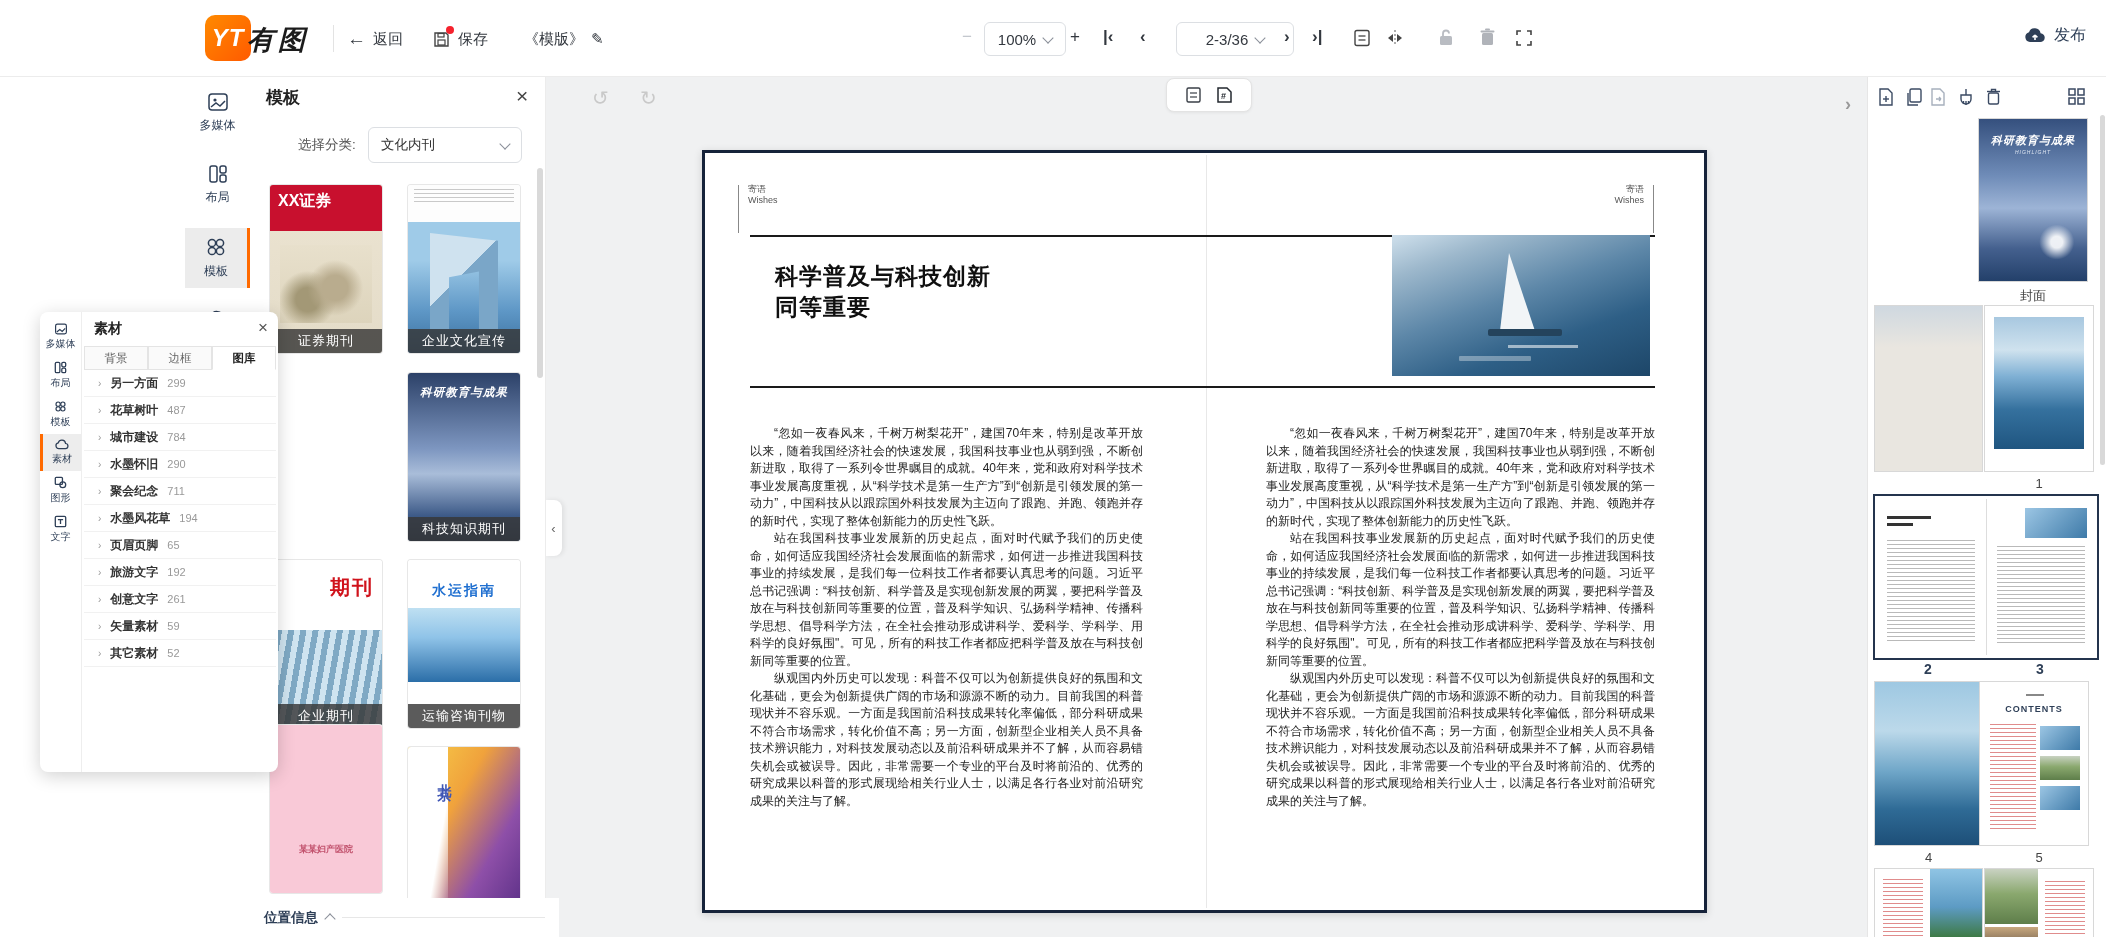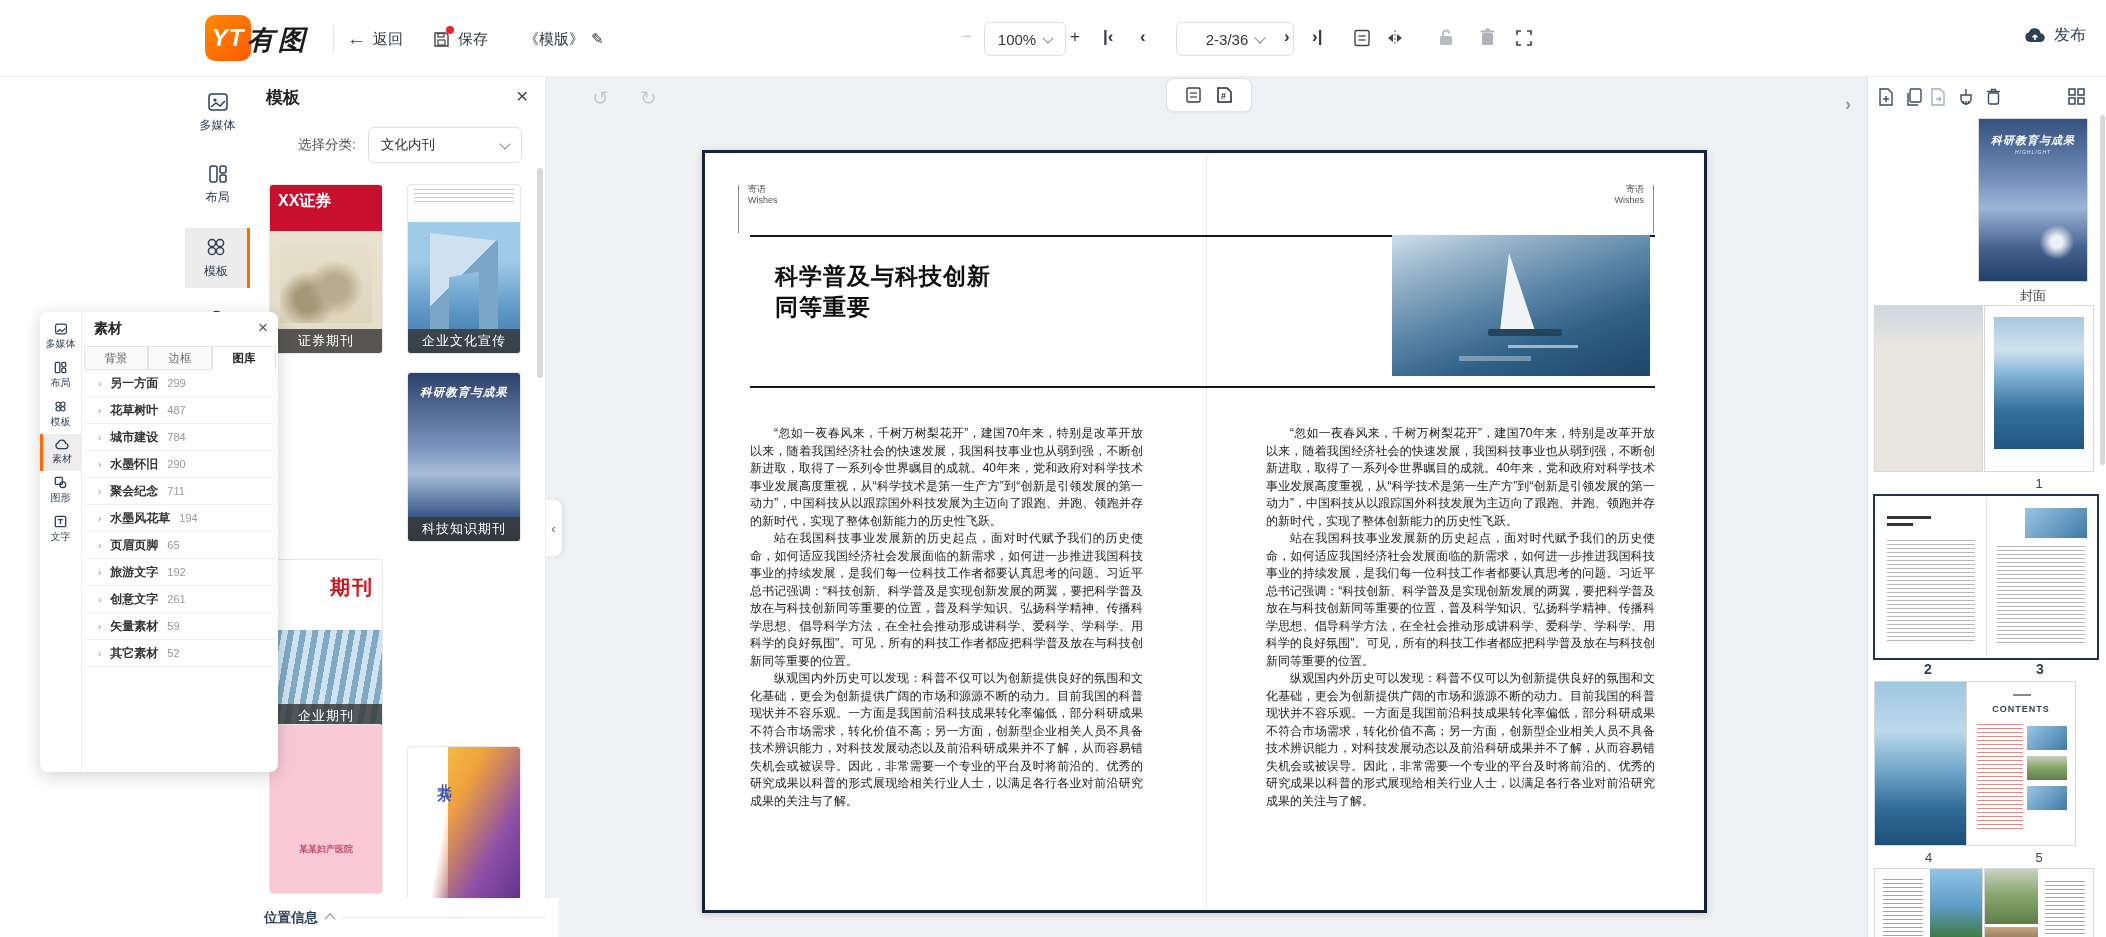--- a/index.html
+++ b/index.html
@@ -300,20 +300,27 @@
       </div>
       <div class="card-label">科技知识期刊</div>
     </div>
     <div class="abs card" style="left:20px;top:484px;">
       <div class="art a-qk">
         <div class="tt">期刊</div>
           <div class="rib"></div>
       </div>
       <div class="card-label">企业期刊</div>
     </div>
+    <div class="abs card" style="left:158px;top:484px;">
+      <div class="art a-sy">
+        <div class="tt">水运指南</div>
+          <div class="sea"></div>
+      </div>
+      <div class="card-label">运输咨询刊物</div>
+    </div>
     <div class="abs card" style="left:20px;top:649px;">
       <div class="art a-pk">
         <div class="orn"></div>
           <div class="tx">某某妇产医院</div>
       </div>
     </div>
     <div class="abs card" style="left:158px;top:671px;">
       <div class="art a-bj">
         <div class="wh"></div>
           <div class="vt">北京</div>
@@ -453,21 +460,21 @@
       <div class="minibar" style="left:12px;top:20px;width:44px;height:3px;"></div>
       <div class="minibar" style="left:12px;top:27px;width:26px;height:3px;"></div>
       <div class="tlines" style="position:absolute;left:12px;top:44px;width:88px;height:104px;"></div>
       <div class="ph-blue" style="position:absolute;right:10px;top:12px;width:62px;height:30px;"></div>
       <div class="tlines" style="position:absolute;left:122px;top:50px;width:88px;height:98px;"></div>
     </div>
     <div class="tlabel sel" style="left:5px;top:585px;width:110px;">2</div>
     <div class="tlabel sel" style="left:117px;top:585px;width:110px;">3</div>
 
     <div class="thumb sea4" style="left:7px;top:606px;width:107px;height:163px;"></div>
-    <div class="thumb" style="left:99px;top:606px;width:108px;height:163px;">
+    <div class="thumb" style="left:112px;top:606px;width:108px;height:163px;">
       <div class="minibar" style="left:46px;top:12px;width:18px;height:2px;background:#888;"></div>
       <div style="position:absolute;left:0;right:0;top:22px;text-align:center;font-size:9px;font-weight:bold;color:#2e3f57;letter-spacing:1px;">CONTENTS</div>
       <div class="rlines" style="position:absolute;left:10px;top:42px;width:46px;height:106px;"></div>
       <div class="ph-blue" style="position:absolute;right:8px;top:44px;width:40px;height:24px;"></div>
       <div class="ph-land" style="position:absolute;right:8px;top:74px;width:40px;height:24px;"></div>
       <div class="ph-blue" style="position:absolute;right:8px;top:104px;width:40px;height:24px;"></div>
     </div>
     <div class="tlabel" style="left:7px;top:774px;width:107px;">4</div>
     <div class="tlabel" style="left:117px;top:774px;width:108px;">5</div>
 

